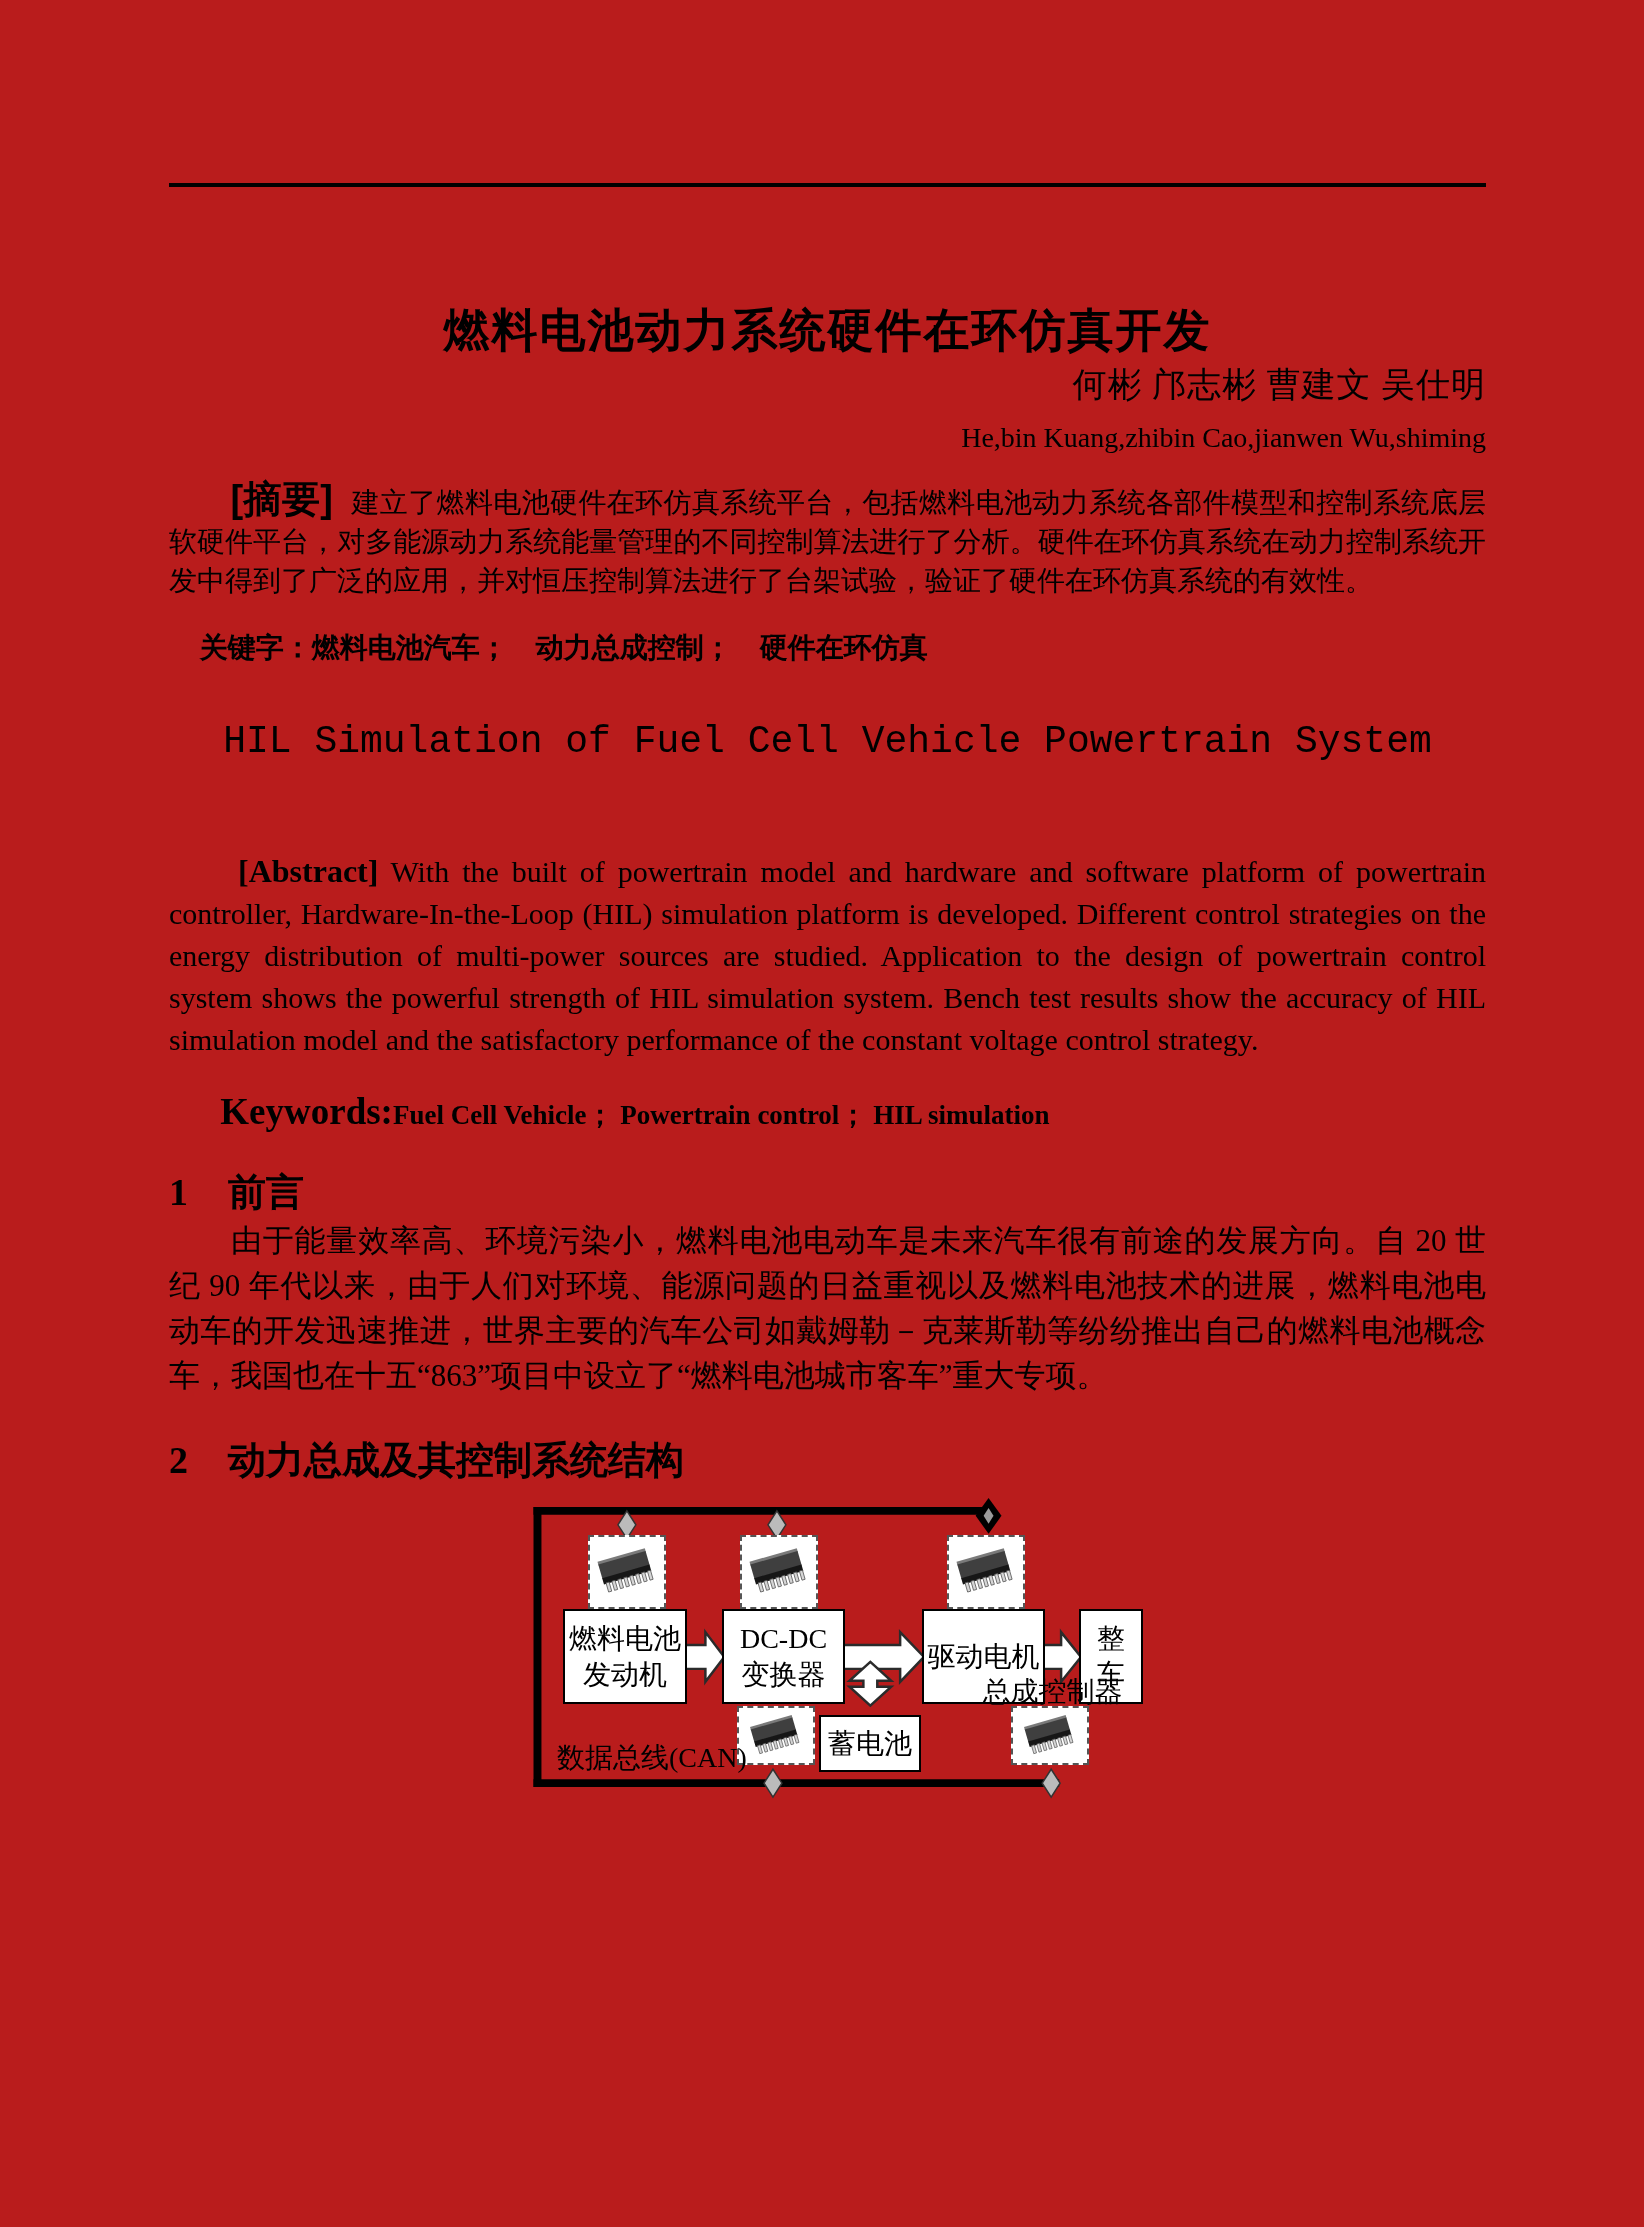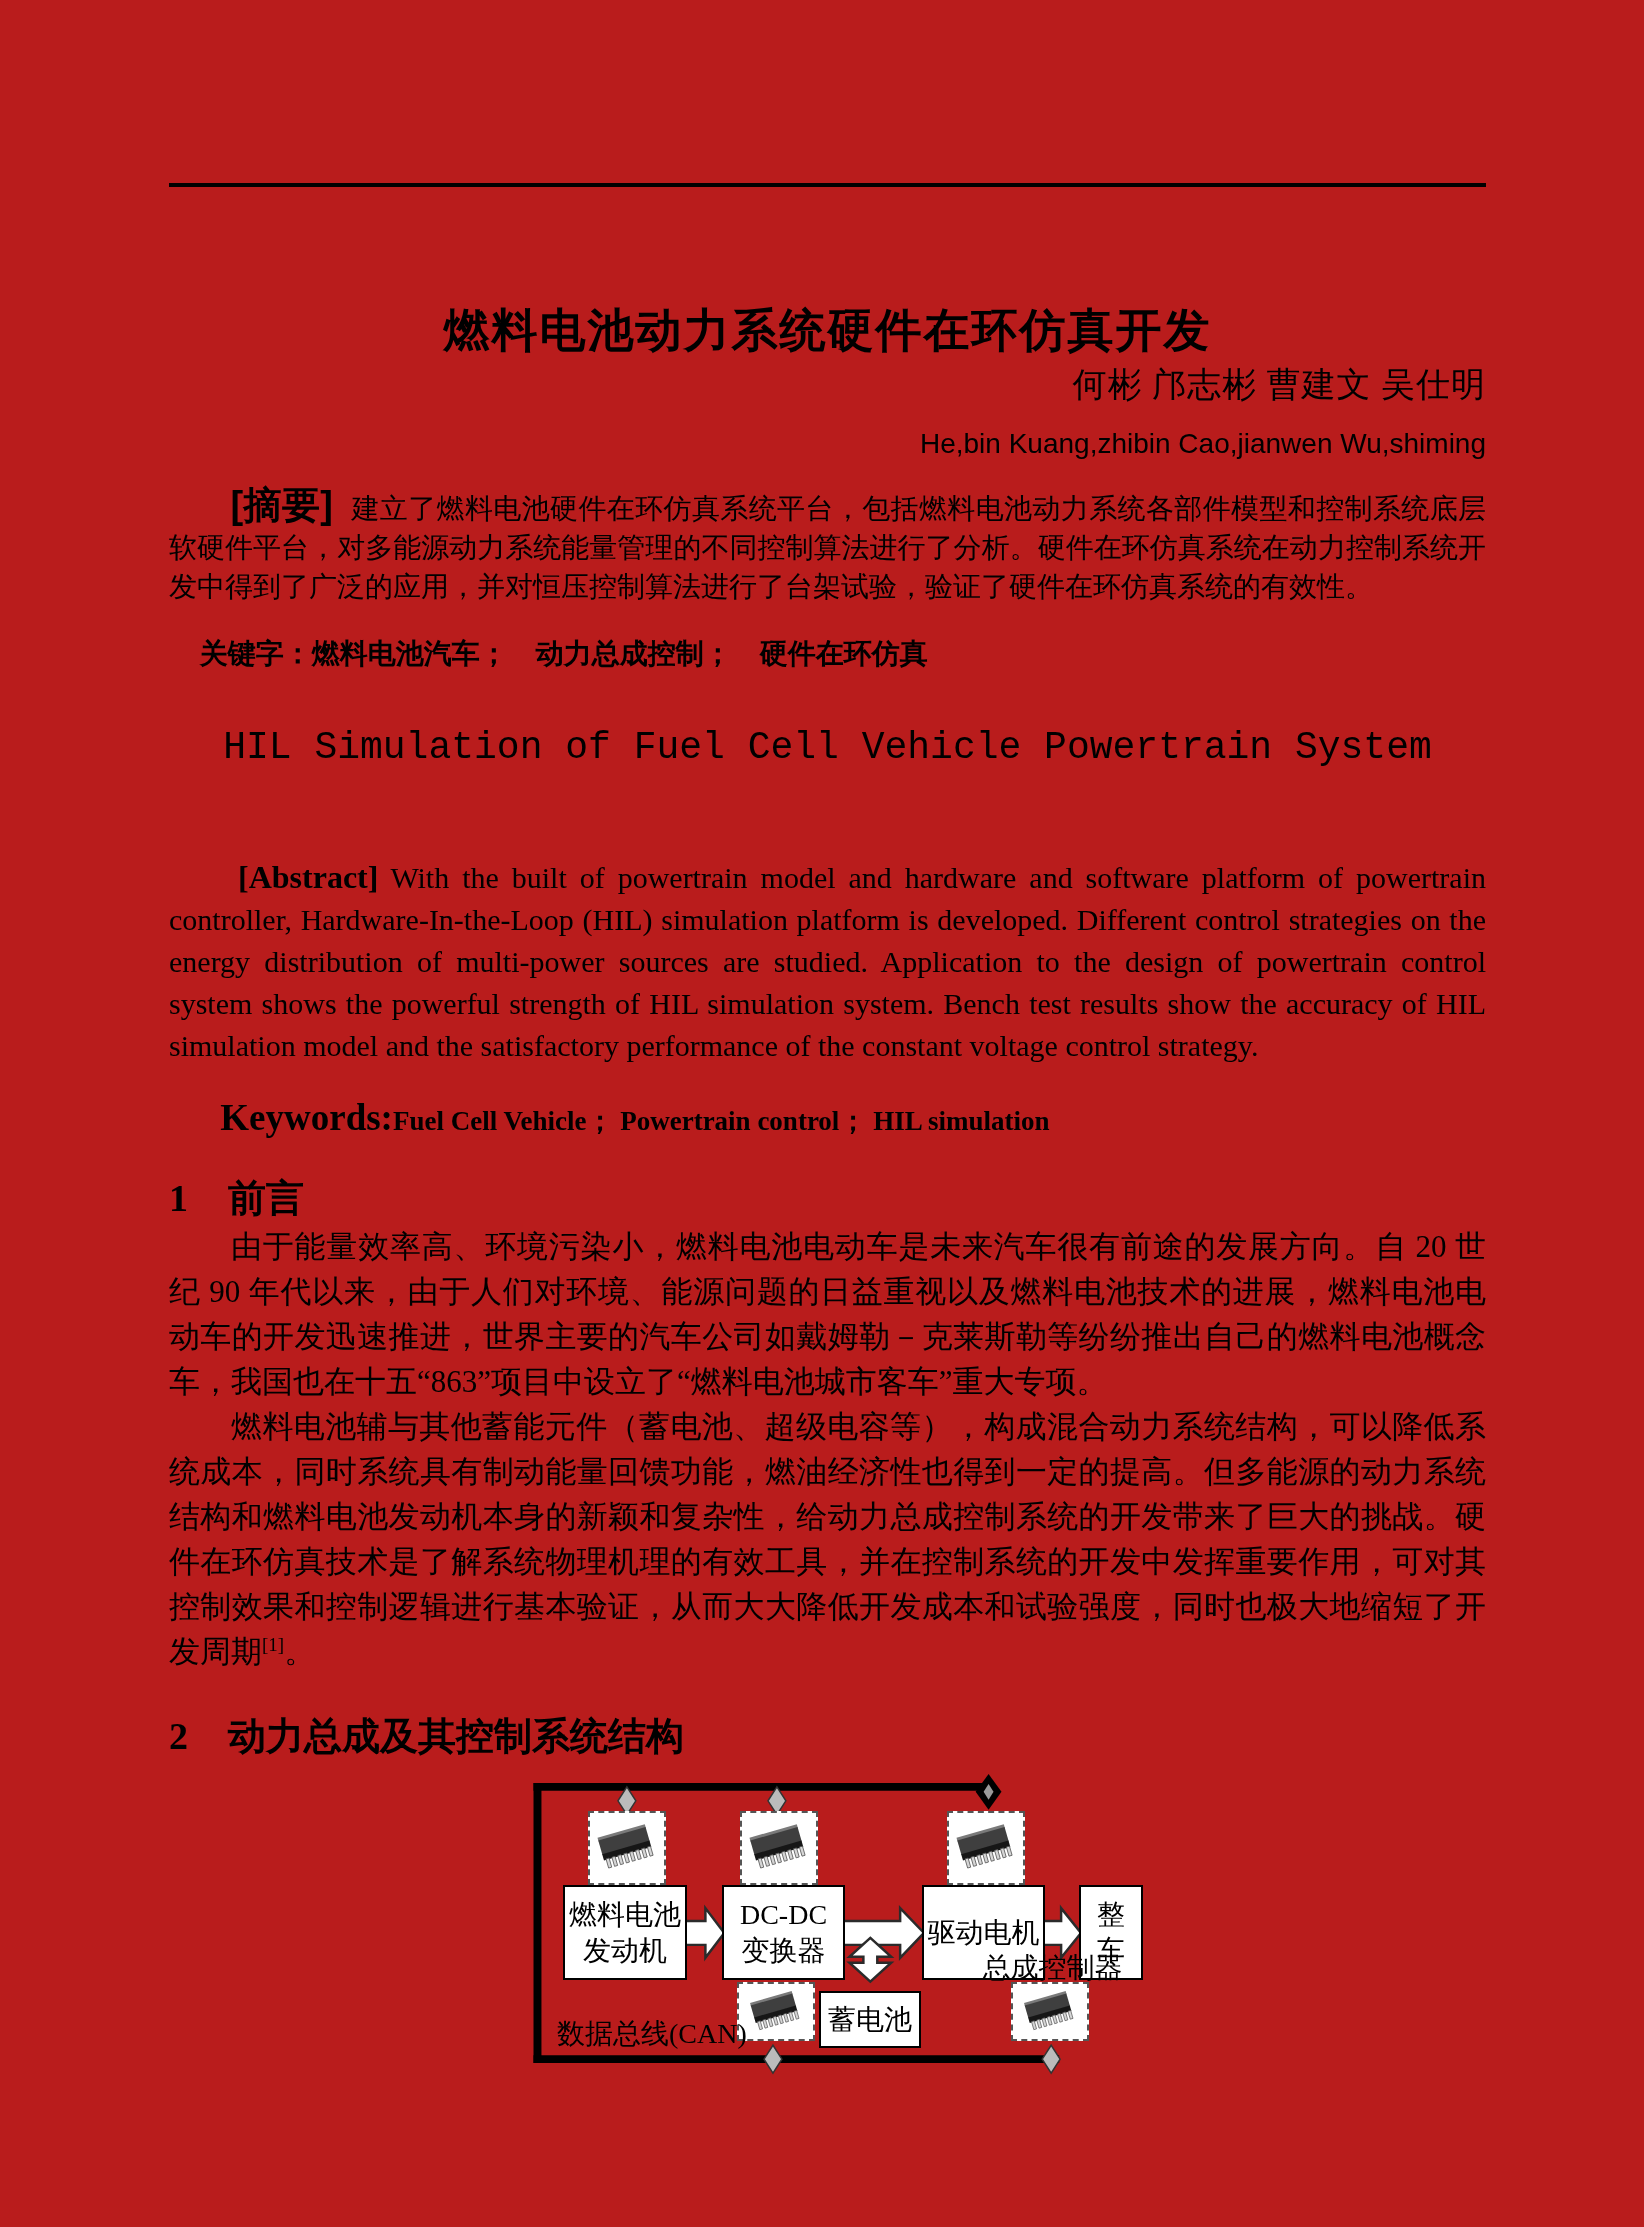--- a/index.html
+++ b/index.html
@@ -21,23 +21,23 @@
     font-weight:bold;
     font-size:46px;line-height:64px;
     letter-spacing:2px;
   }
   .authors-cn{
     text-align:right;
     font-size:34px;line-height:46px;
     letter-spacing:1px;
   }
   .authors-en{
-    margin-top:18px;
+    margin-top:12px;
     text-align:right;
-    font-family:Liberation Sans, sans-serif;
+    font-family:Liberation Serif, serif;
     font-size:28px;line-height:36px;
   }
   .abstract-cn{
     margin-top:24px;
     font-size:28px;line-height:39px;
     text-align:justify;
     text-indent:2.2em;
   }
   .abstract-cn .lbl{
     font-family:"Liberation Sans","DejaVu Sans",sans-serif;
@@ -155,21 +155,20 @@
     <div class="title-en">HIL Simulation of Fuel Cell Vehicle Powertrain System</div>
 
     <p class="abstract-en"><span class="lbl">[Abstract]</span><span>With the built of powertrain model and hardware and software platform of powertrain controller, Hardware-In-the-Loop (HIL) simulation platform is developed. Different control strategies on the energy distribution of multi-power sources are studied. Application to the design of powertrain control system shows the powerful strength of HIL simulation system. Bench test results show the accuracy of HIL simulation model and the satisfactory performance of the constant voltage control strategy.</span></p>
 
     <div class="keywords-en"><span class="lbl">Keywords:</span><span>Fuel Cell Vehicle；   Powertrain control；   HIL simulation</span></div>
 
     <div class="sec-heading"><span class="num">1</span><span>前言</span></div>
 
     <p class="body-para">由于能量效率高、环境污染小，燃料电池电动车是未来汽车很有前途的发展方向。自 20 世纪 90 年代以来，由于人们对环境、能源问题的日益重视以及燃料电池技术的进展，燃料电池电动车的开发迅速推进，世界主要的汽车公司如戴姆勒－克莱斯勒等纷纷推出自己的燃料电池概念车，我国也在十五“863”项目中设立了“燃料电池城市客车”重大专项。</p>
 
-    <p class="body-para"><span>燃料电池辅与其他蓄能元件（蓄电池、超级电容等），构成混合动力系统结构，可以降低系统成本，同时系统具有制动能量回馈功能，燃油经济性也得到一定的提高。但多能源的动力系统结构和燃料电池发动机本身的新颖和复杂性，给动力总成控制系统的开发带来了巨大的挑战。硬件在环仿真技术是了解系统物理机理的有效工具，并在控制系统的开发中发挥重要作用，可对其控制效果和控制逻辑进行基本验证，从而大大降低开发成本和试验强度，同时也极大地缩短了开发周期</span><sup>[1]</sup><span>。</span></p>
 
     <div class="sec-heading h2"><span class="num">2</span><span>动力总成及其控制系统结构</span></div>
 
     <div class="diagram">
 
       <svg class="skeleton" width="639" height="310" viewBox="0 0 642 312">
 
         <path d="M8 17 H466" stroke="#000" stroke-width="8" fill="none"></path>
         <path d="M12 13 V295" stroke="#000" stroke-width="8" fill="none"></path>
         <path d="M8 291 H537" stroke="#000" stroke-width="8" fill="none"></path>

